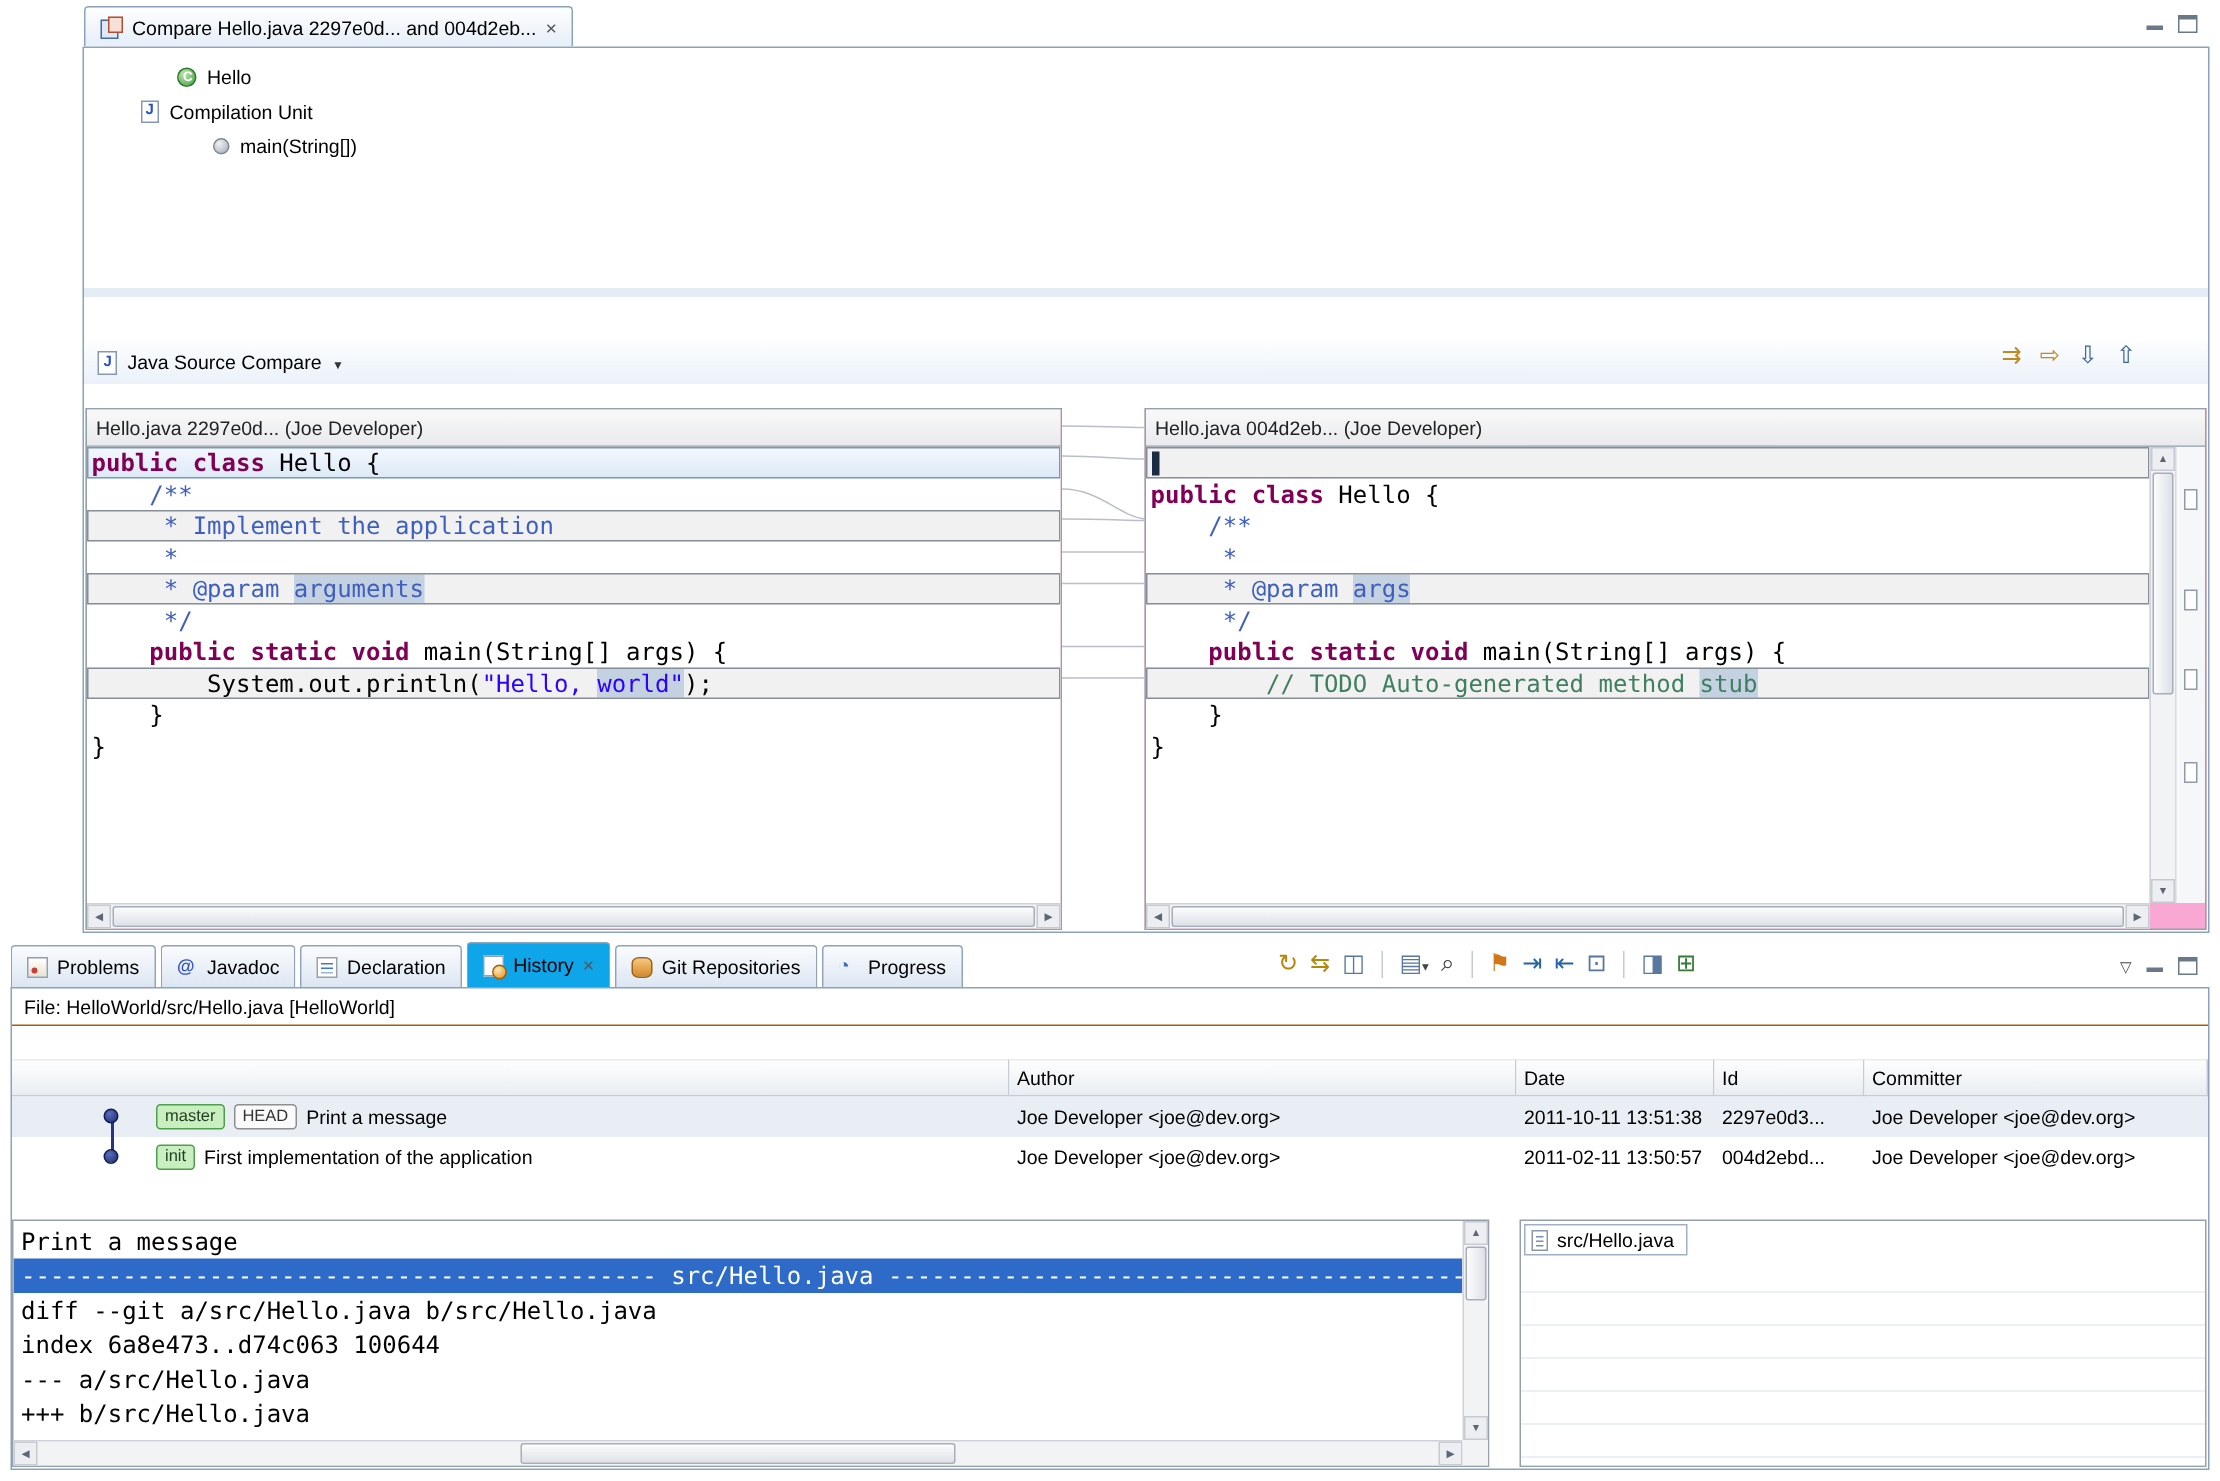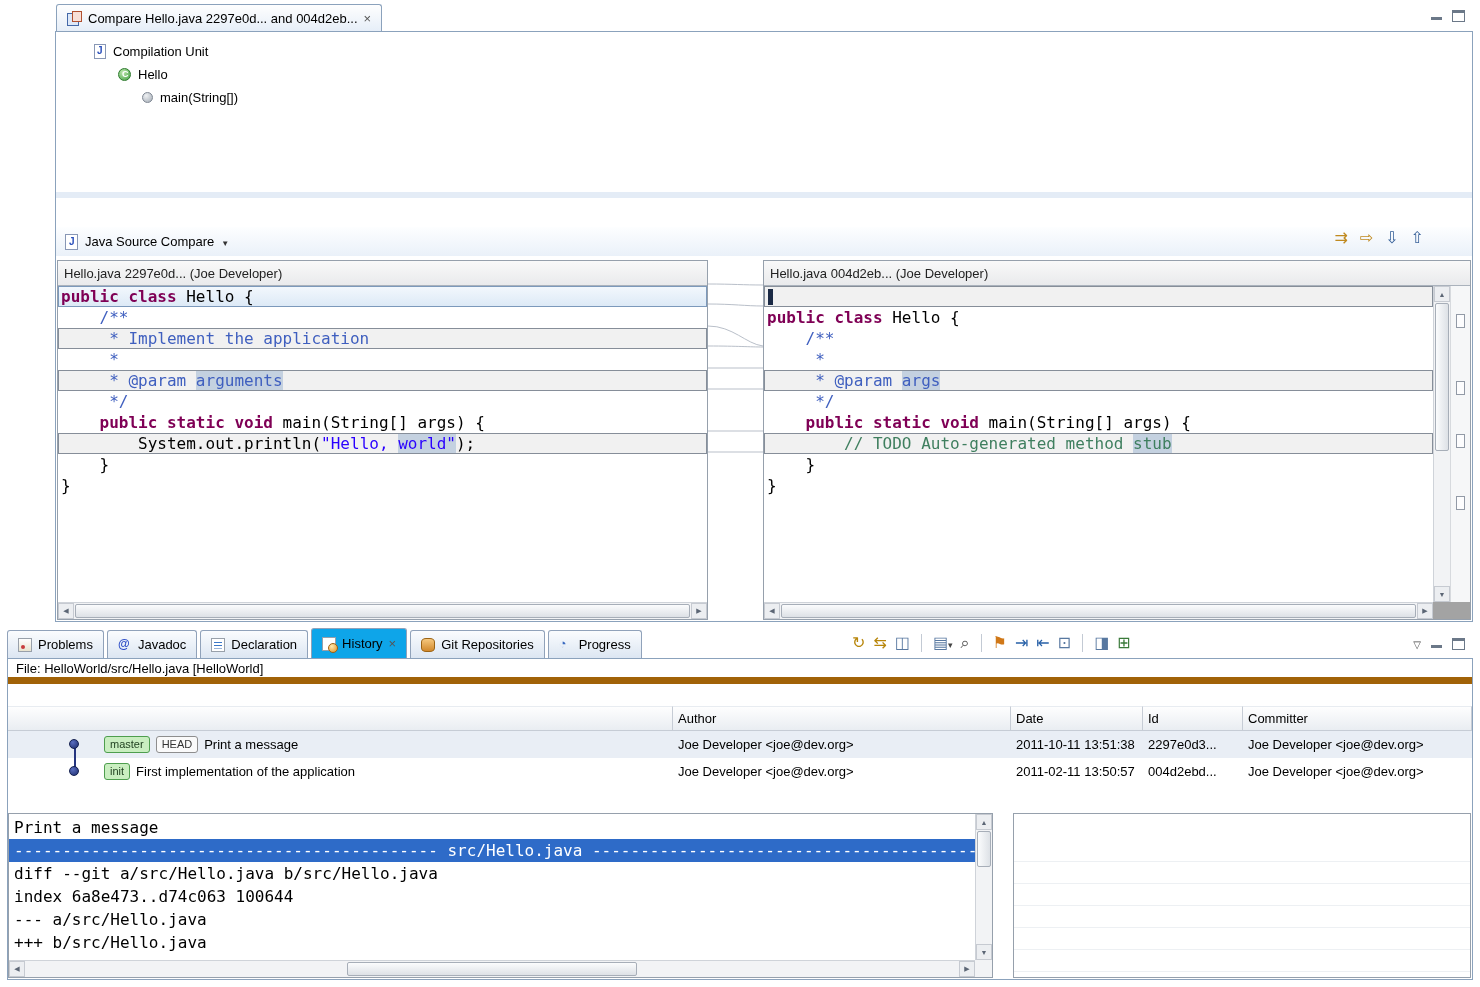--- a/index.html
+++ b/index.html
@@ -34,21 +34,21 @@
 
   #source-section { position:absolute; top:195px; left:0; right:0; bottom:0; }
   .menu-tri { cursor:pointer; }
   .menu-tri::before { content:"▼"; font-size:8px; color:#333; }
   .cmp-toolbar { position:absolute; right:48px; top:3px; display:flex; gap:12px; align-items:center; }
   .tb-btn { display:flex; align-items:center; cursor:pointer; font-size:16px; line-height:1; }
   .tb-dd::before { content:"▾"; font-size:9px; color:#444; }
   .tb-sep { width:1px; height:18px; background:#c3cad4; margin:0 3px; }
 
   .panes { position:absolute; top:29px; left:0; right:0; bottom:0; }
-  .pane { position:absolute; top:4px; bottom:1px; border:1px solid #96a0ac; display:flex; flex-direction:column; background:#a3a3a3; }
+  .pane { position:absolute; top:16px; bottom:1px; border:1px solid #96a0ac; display:flex; flex-direction:column; background:#f9a8d4; }
   .pane-left { left:1px; width:651px; }
   .pane-right { left:707px; right:1px; }
   .pane-header { height:25px; background:linear-gradient(#f9f9f9,#e9eaec); border-bottom:1px solid #aab2bc; display:flex; align-items:center; padding:0 6px; color:#222; flex:none; }
   .code-wrap { flex:1; overflow:hidden; position:relative; background:#fff; cursor:text; }
   .right-mid { flex:1; display:flex; overflow:hidden; }
   .right-mid .code-wrap { flex:1; }
   .cl { height:21px; line-height:21px; white-space:pre; font-family:"DejaVu Sans Mono","Liberation Mono",monospace; font-size:16px; padding-left:3px; }
   .cl.boxed { background:#f1f1f1; outline:1px solid #868e99; outline-offset:-1px; }
   .cl.selline { background:linear-gradient(#f3f8fd,#dce9f6); outline:1px solid #7c99bb; outline-offset:-1px; }
   .caret { display:inline-block; width:5px; height:16px; background:#1b2a45; vertical-align:-3px; margin-left:1px; }
@@ -92,21 +92,21 @@
   .ico-history { border:1px solid #98a0aa; background:#fff; }
   .ico-history::before { content:""; position:absolute; right:-3px; bottom:-3px; width:8px; height:8px; border-radius:50%;
                          background:radial-gradient(circle at 35% 30%,#ffe9b0,#e09020); border:1px solid #a06010; }
   .ico-git-repositories { background:linear-gradient(#f6c87e,#d2892c); border:1px solid #9c6414; border-radius:5px/4px; }
   .ico-progress::before { content:"◔"; position:absolute; left:0; top:-2px; font-size:13px; color:#3a6ac0; }
   .view-toolbar { position:absolute; left:845px; top:3px; display:flex; align-items:center; gap:8px; height:24px; }
   .view-ctrls { position:absolute; right:8px; top:8px; display:flex; gap:9px; align-items:center; }
   .vmenu { cursor:pointer; } .vmenu::before { content:"▽"; font-size:10px; color:#444; }
 
   #bottom-body { position:absolute; top:30px; left:0; right:0; bottom:0; border:1px solid #8ba2bc; background:#fff; }
-  .file-label { height:25px; display:flex; align-items:center; padding-left:8px; border-bottom:7px solid #a16207; }
+  .file-label { height:25px; display:flex; align-items:center; padding-left:8px; border-bottom:1px solid #a16207; }
   .htable { margin-top:22px; position:relative; }
   .thead { display:flex; height:25px; }
   .th { background:linear-gradient(#fefefe,#e9edf2); border-right:1px solid #c6ccd5; border-bottom:1px solid #c6ccd5; border-top:1px solid #e8ecf1;
         display:flex; align-items:center; padding:0 5px; cursor:pointer; }
   .c0 { width:665px; } .c1 { width:338px; } .c2 { width:132px; } .c3 { width:100px; } .c4 { flex:1; }
   .tbody { position:relative; }
   .trow { display:flex; height:27px; align-items:center; cursor:pointer; }
   .trow.selrow { background:#e9eef5; }
   .td { height:100%; display:flex; align-items:center; overflow:hidden; white-space:nowrap; padding:0 5px; }
   .td.c0 { padding-left:96px; gap:6px; }
@@ -146,27 +146,27 @@
       <span class="close-x"></span>
     </div>
     <div class="win-btns">
       <span class="wb min"></span>
       <span class="wb max"></span>
     </div>
   </div>
 
   <div id="editor-body">
     <div id="structure-tree">
+        <div class="tree-row" style="padding-left: 62px;">
+          <span class="class-icon"></span>
+          <span>Hello</span>
+        </div>
         <div class="tree-row" style="padding-left: 38px;">
           <span class="compilation-unit-icon"></span>
           <span>Compilation Unit</span>
-        </div>
-        <div class="tree-row" style="padding-left: 62px;">
-          <span class="class-icon"></span>
-          <span>Hello</span>
         </div>
         <div class="tree-row" style="padding-left: 86px;">
           <span class="method-icon"></span>
           <span>main(String[])</span>
         </div>
       </div>
     <div class="sash"></div>
 
     <div id="source-section">
       <div class="section-header">
@@ -398,16 +398,20 @@
         <span class="arr lf"></span>
         <span class="arr rt"></span>
         <span class="hthumb" style="left:35%;width:30%;"></span>
       </div>
       <div class="corner"></div>
     </div>
 
     <div class="hsplit"></div>
 
     <div class="files-panel">
+      <div id="filelist"><div class="file-entry">
+            <span class="file-icon"></span>
+            <span>src/Hello.java</span>
+          </div></div>
       <div class="gridlines"></div>
     </div>
   </div>
 </div>
 
 </body></html>

